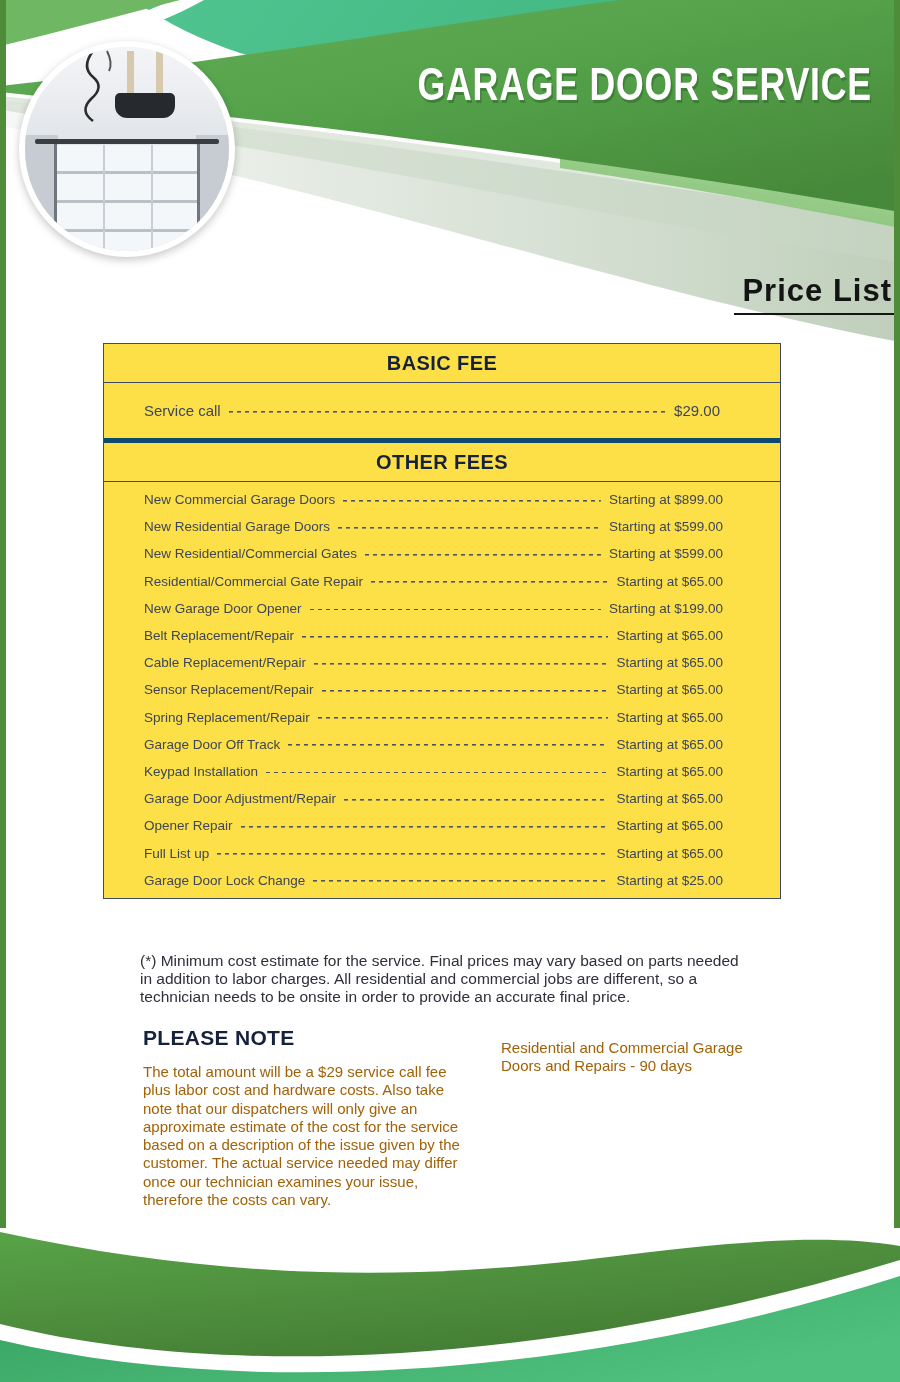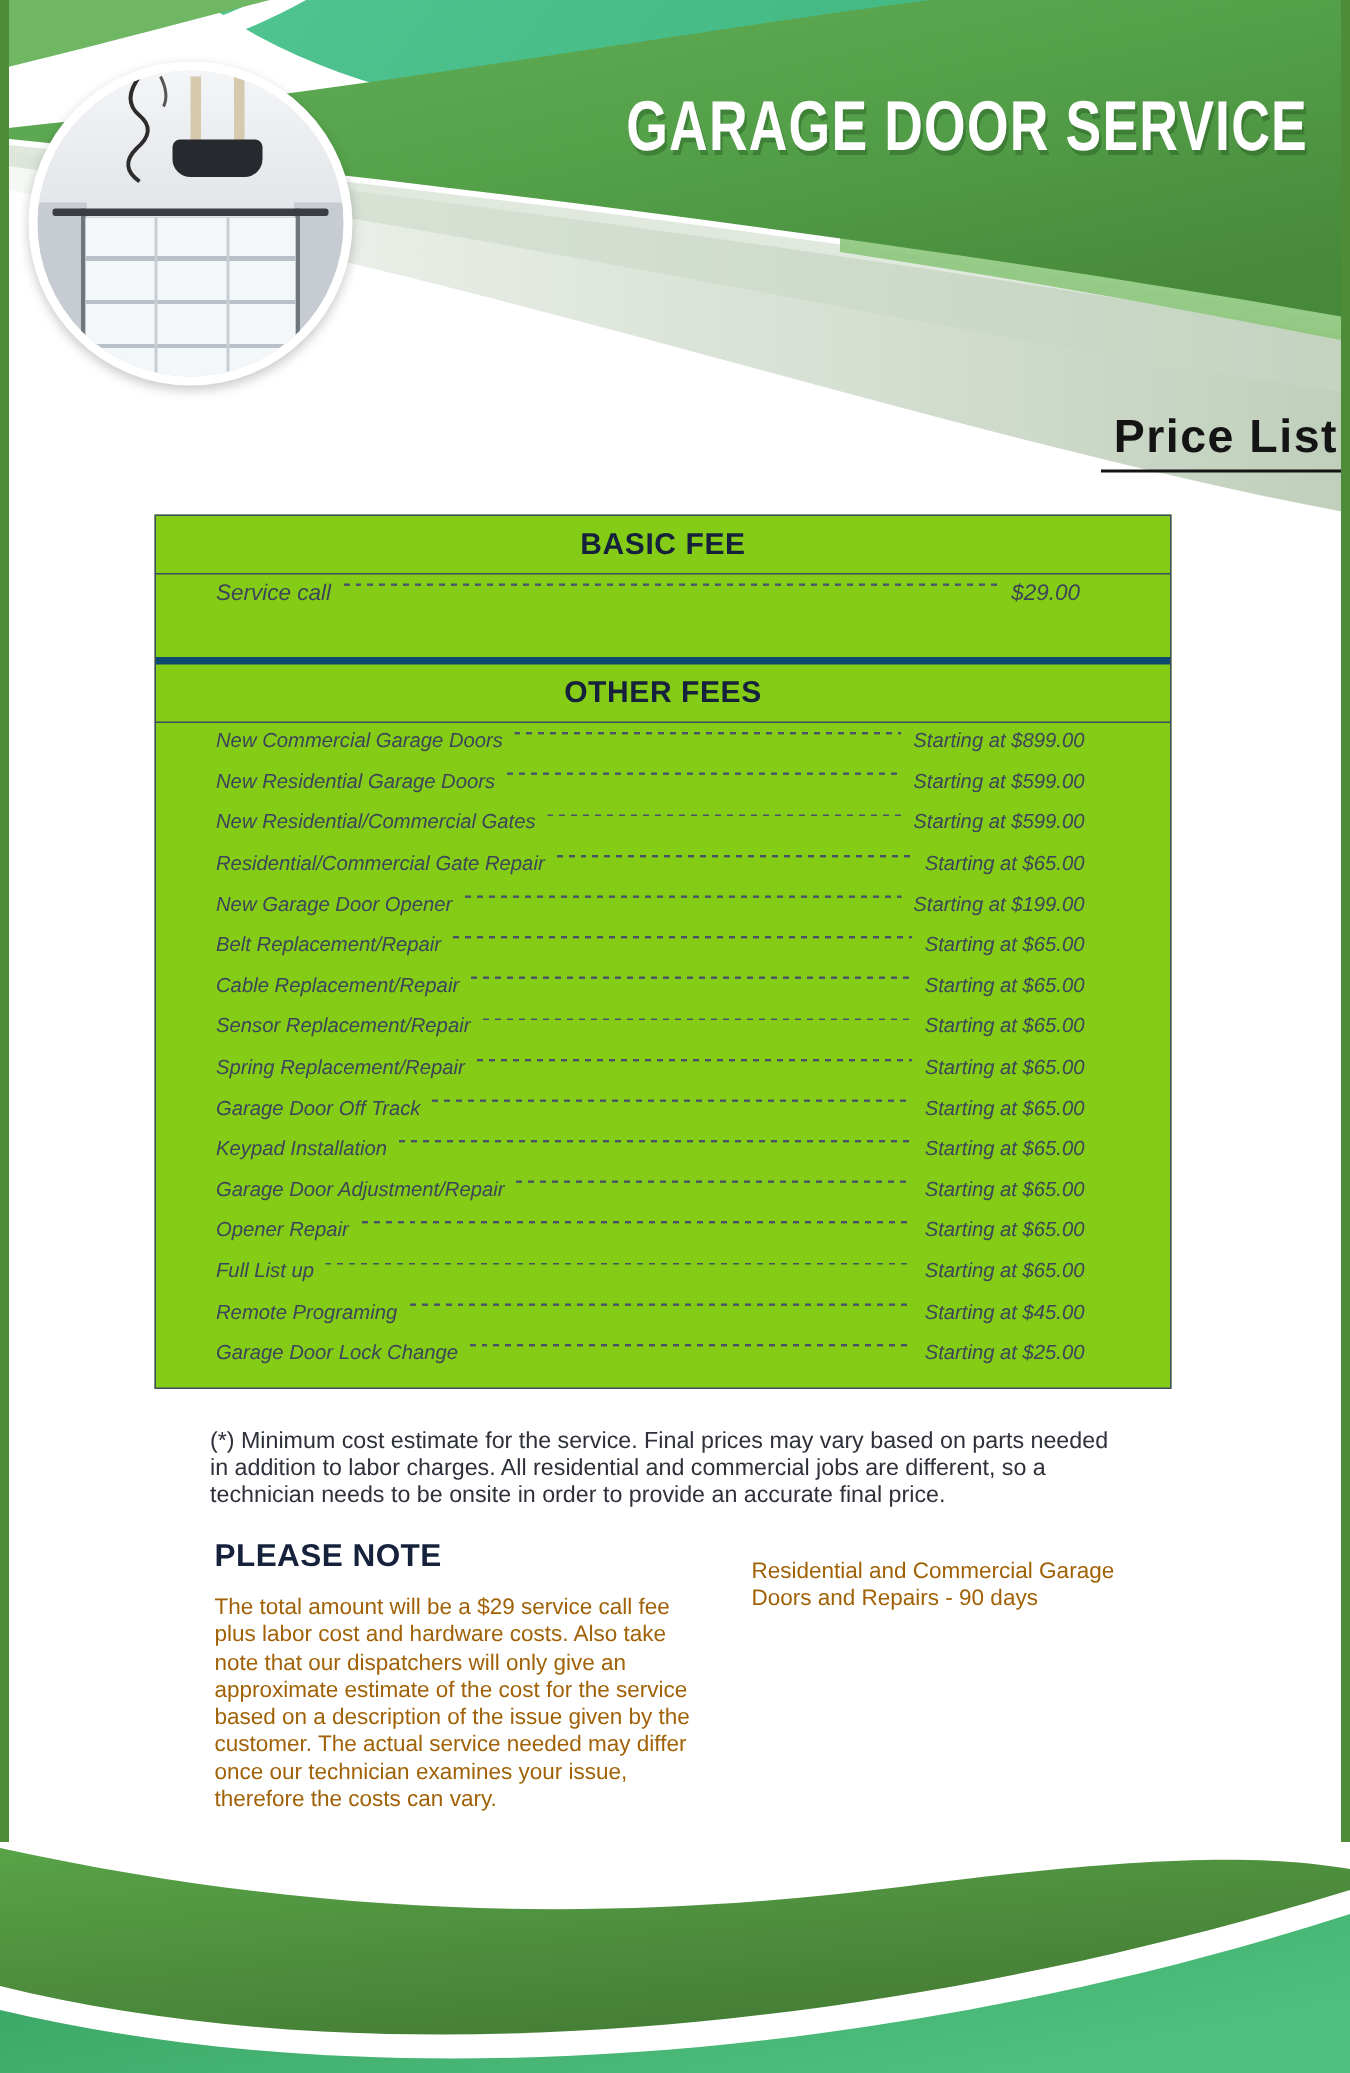--- a/index.html
+++ b/index.html
@@ -39,28 +39,28 @@
   .ph-strap{position:absolute;width:7px;height:46px;top:4px;background:#d6c9ad;}
   .ph-strap.a{left:50%;} .ph-strap.b{left:64%;}
   .ph-opener{position:absolute;left:44%;top:46px;width:60px;height:25px;background:#26292e;border-radius:5px 5px 12px 12px;}
   .ph-cord{position:absolute;left:38px;top:2px;}
   
   .page-heading{position:absolute;top:230px;left:0;right:0;text-align:right;z-index:2;
     font-size:31px;font-weight:bold;letter-spacing:1px;color:#141414;margin-top:43px;}
   .page-heading span{display:inline-block;border-bottom:2.5px solid #141414;padding:0 8px 4px;}
   
   .price-table{position:absolute;left:103px;top:343px;width:678px;z-index:2;
-    border:1px solid #3f4a63;background:#84cc16;box-sizing:border-box;}
+    border:1px solid #3f4a63;background:#fde047;box-sizing:border-box;}
   .tbl-header{height:38px;display:flex;align-items:center;justify-content:center;
     font-size:20px;font-weight:800;letter-spacing:.4px;color:var(--heading-navy,#16213c);
     border-bottom:1px solid #3f4a63;}
   .tbl-body + .tbl-header{border-top:5px solid #0c4a6e;}
   .tbl-body{padding:4px 0;}
-  .fee-row{display:flex;height:27.2px;padding:0 57px 0 40px;
-    font-size:13.5px;color:var(--row-text,#3d4558);font-style:italic;}
+  .fee-row{display:flex;align-items:center;height:27.2px;padding:0 57px 0 40px;
+    font-size:13.5px;color:var(--row-text,#3d4558);}
   .fee-row.big{height:47px;font-size:15px;padding-right:60px;}
   .leader{flex:1;height:2px;margin:2px 8px 0;
     background-image:repeating-linear-gradient(to right,#4a5268 0 4px,transparent 4px 8px);
     background-size:100% 1.6px;background-repeat:no-repeat;background-position:center;}
   .fee-price{white-space:nowrap;}
   
   .footnote{position:absolute;left:140px;top:952px;width:614px;z-index:2;
     font-size:15.5px;line-height:1.17;color:#2e303a;}
   .note-col{position:absolute;top:1026px;z-index:2;}
   .note-col.left{left:143px;width:320px;}
@@ -207,25 +207,20 @@
           <span class="fee-label">Opener Repair</span>
           <span class="leader"></span>
           <span class="fee-price">Starting at $65.00</span>
         </div>
         <div class="fee-row">
           <span class="fee-label">Full List up</span>
           <span class="leader"></span>
           <span class="fee-price">Starting at $65.00</span>
         </div>
         <div class="fee-row">
-          <span class="fee-label">Remote Programing</span>
-          <span class="leader"></span>
-          <span class="fee-price">Starting at $45.00</span>
-        </div>
-        <div class="fee-row">
           <span class="fee-label">Garage Door Lock Change</span>
           <span class="leader"></span>
           <span class="fee-price">Starting at $25.00</span>
         </div>
       </div>
     </div>
 
   <div class="footnote">(*) Minimum cost estimate for the service. Final prices may vary based on parts needed in addition to labor charges. All residential and commercial jobs are different, so a technician needs to be onsite in order to provide an accurate final price.</div>
 
   <div class="note-col left">

